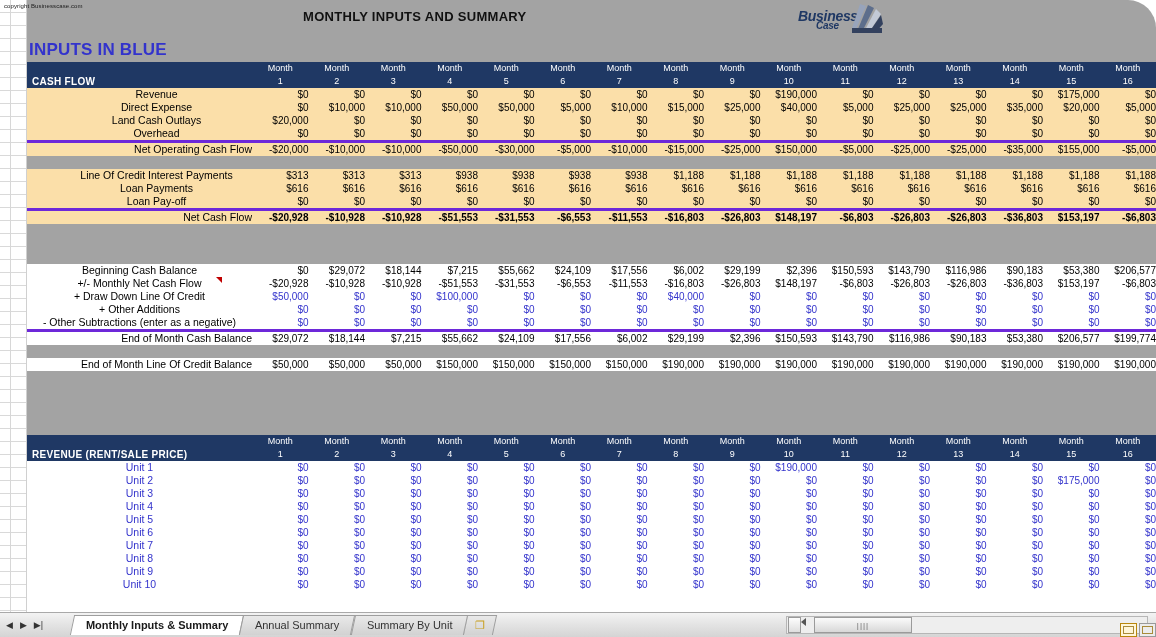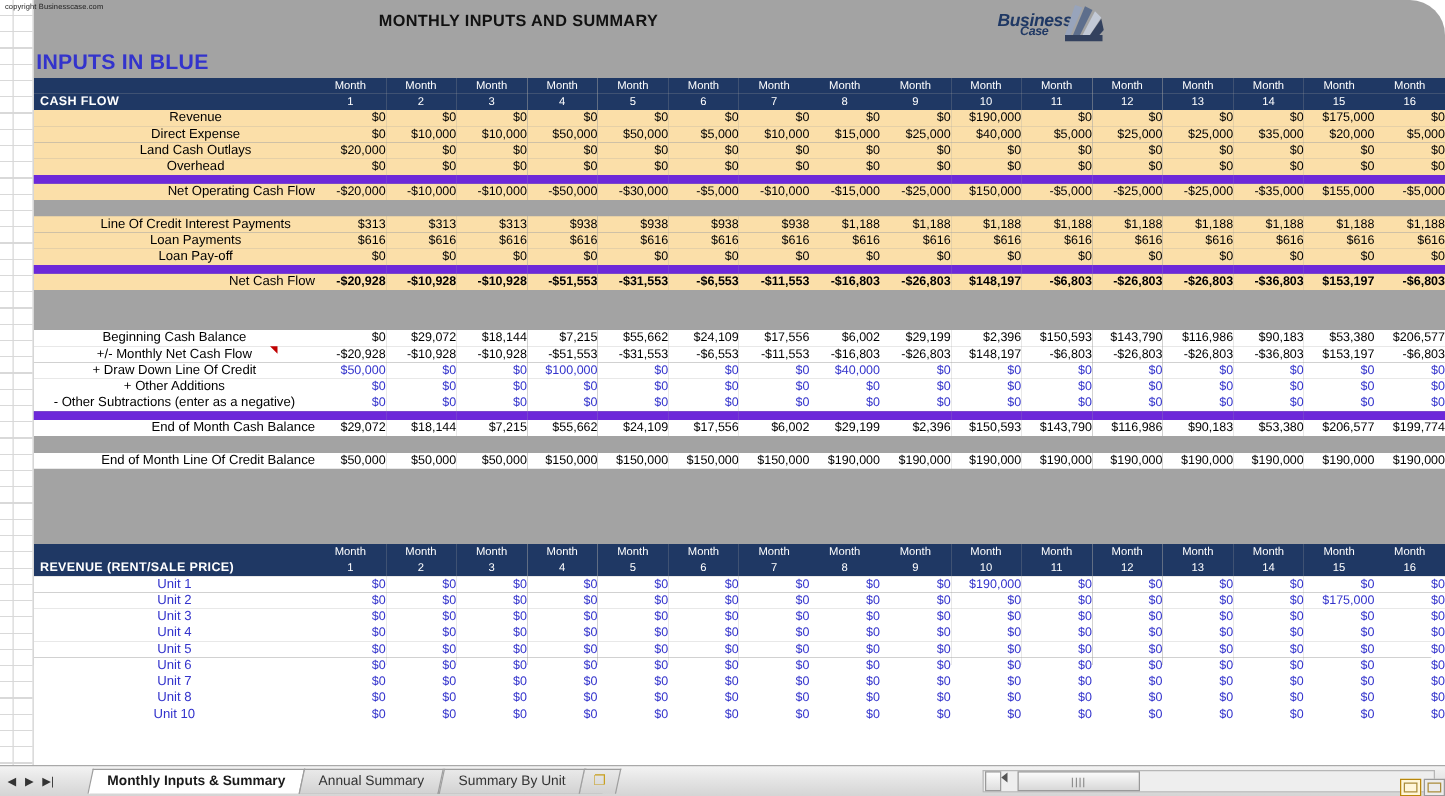--- a/index.html
+++ b/index.html
@@ -45,21 +45,21 @@
 
   .body-peach td{background:#fbdfa9;}
   .body-white td{background:#ffffff;}
 
   td.lbl{text-align:center;padding-left:4px;font-size:10.5px;}
   td.lbl.ind1{padding-left:34px;}
   td.num{text-align:right;padding-right:4px;font-size:10px;}
   td.num.b{font-weight:bold;}
   td.rightlbl{text-align:right;padding-right:6px;font-size:10.5px;}
   .blue{color:#3333cc;}
-  .topline td{border-top:7px solid #6d28d9;}
+  .topline td{border-top:3px solid #6d28d9;}
   .spacer td{height:7px;background:transparent !important;}
 
   .cmt{position:absolute;width:0;height:0;border-left:6px solid transparent;border-top:6px solid #c00000;}
 
   
   .bottombar{position:absolute;left:0;top:612px;width:1156px;height:25px;
     background:linear-gradient(to bottom,#f3f3f3 0%,#e4e4e4 45%,#d3d3d3 100%);
     border-top:1px solid #a9a9a9;}
   .navbtns{position:absolute;left:2px;top:3px;width:66px;height:17px;display:flex;align-items:center;gap:7px;padding-left:4px;color:#333;font-size:9px;}
   .navbtns span{cursor:default;}
@@ -666,20 +666,39 @@
           <td class="num blue">$0</td>
           <td class="num blue">$0</td>
           <td class="num blue">$0</td>
           <td class="num blue">$0</td>
           <td class="num blue">$0</td>
           <td class="num blue">$0</td>
           <td class="num blue">$0</td>
           <td class="num blue">$0</td>
         </tr>
         <tr class="body-white">
+          <td class="lbl blue">Unit 9</td>
+          <td class="num blue">$0</td>
+          <td class="num blue">$0</td>
+          <td class="num blue">$0</td>
+          <td class="num blue">$0</td>
+          <td class="num blue">$0</td>
+          <td class="num blue">$0</td>
+          <td class="num blue">$0</td>
+          <td class="num blue">$0</td>
+          <td class="num blue">$0</td>
+          <td class="num blue">$0</td>
+          <td class="num blue">$0</td>
+          <td class="num blue">$0</td>
+          <td class="num blue">$0</td>
+          <td class="num blue">$0</td>
+          <td class="num blue">$0</td>
+          <td class="num blue">$0</td>
+        </tr>
+        <tr class="body-white">
           <td class="lbl blue">Unit 10</td>
           <td class="num blue">$0</td>
           <td class="num blue">$0</td>
           <td class="num blue">$0</td>
           <td class="num blue">$0</td>
           <td class="num blue">$0</td>
           <td class="num blue">$0</td>
           <td class="num blue">$0</td>
           <td class="num blue">$0</td>
           <td class="num blue">$0</td>

